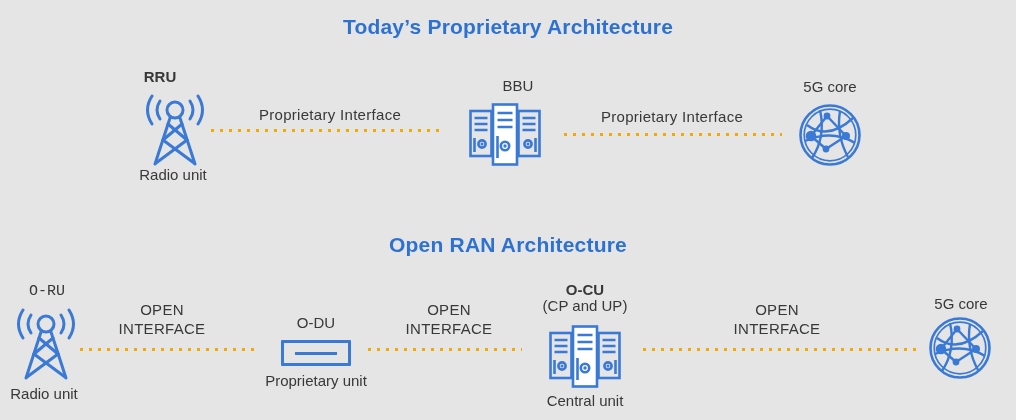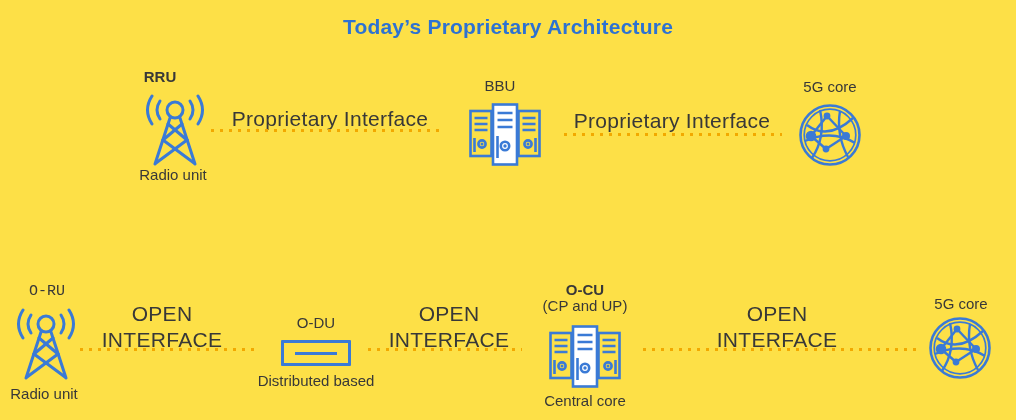--- a/index.html
+++ b/index.html
@@ -1,20 +1,20 @@
 <!DOCTYPE html>
 <html><head>
 <meta charset="utf-8">
 <style>
   html, body { margin: 0; padding: 0; background: #ffffff; }
   .canvas {
     position: relative;
     width: 1016px;
     height: 420px;
-    background: #fde047;
+    background: #e5e5e5;
     font-family: "Liberation Sans", "DejaVu Sans", sans-serif;
     overflow: hidden;
   }
   .abs { position: absolute; }
   .centered { transform: translateX(-50%); }
   .section-title {
     left: 0; width: 100%;
     text-align: center;
     font-size: 21px;
     font-weight: bold;
@@ -22,21 +22,21 @@
     letter-spacing: 0.2px;
   }
   .node-label {
     font-size: 15px;
     color: #383838;
     text-align: center;
     white-space: nowrap;
     line-height: 1.15;
   }
   .link-label {
-    font-size: 21px;
+    font-size: 15px;
     color: #383838;
     text-align: center;
     line-height: 1.25;
     letter-spacing: 0.3px;
   }
   .link-label.wrap { width: 124px; white-space: normal; }
   .link-label.nowrap { white-space: nowrap; }
   .dotted-line {
     height: 3px;
     background: repeating-linear-gradient(to right, #f2a900 0 2.6px, transparent 2.6px 9px);
@@ -78,21 +78,21 @@
         <path d="M40,32 L21,48"></path>
       <path d="M21,48 L52,71"></path>
         <path d="M45,48 L14,71"></path>
     </g>
   </svg>
   <div class="abs node-label centered" style="left:173px; top:166px;">Radio unit</div>
 
   <div class="abs link-label nowrap centered" style="left:330px; top:106px;">Proprietary Interface</div>
   <div class="abs dotted-line" style="left:211px; top:129px; width:230px;"></div>
 
-  <div class="abs node-label centered" style="left:500px; top:77px;">BBU</div>
+  <div class="abs node-label centered" style="left:518px; top:77px;">BBU</div>
   <svg class="abs" style="left:467px; top:102px;" width="76" height="66" viewBox="0 0 76 66">
     <g fill="none" stroke="#3a7ad6" stroke-width="2.6">
       <rect x="3.5" y="9" width="21" height="45"></rect>
       <path d="M7.5,16 H20.5 M7.5,22 H20.5 M7.5,28 H20.5"></path>
       <path d="M7.5,36 V50"></path>
       <circle cx="15" cy="42" r="3.6"></circle>
       <rect x="51.5" y="9" width="21" height="45"></rect>
       <path d="M55.5,16 H68.5 M55.5,22 H68.5 M55.5,28 H68.5"></path>
       <path d="M68.5,36 V50"></path>
       <circle cx="61" cy="42" r="3.6"></circle>
@@ -128,20 +128,21 @@
       </g>
     </g>
     <g fill="#3a7ad6" stroke="none">
       <circle cx="13" cy="33" r="5.3"></circle>
       <circle cx="29" cy="13" r="3.4"></circle>
       <circle cx="48" cy="33" r="4.0"></circle>
       <circle cx="28" cy="46" r="3.4"></circle>
     </g>
   </svg>
 
+  <div class="abs section-title" style="top:233px;">Open RAN Architecture</div>
 
   <div class="abs node-label centered" style="left:47px; top:283px;font-family:Liberation Mono, monospace;">O-RU</div>
   <svg class="abs" style="left:13px; top:306px;" width="66" height="76" viewBox="0 0 66 76">
     <g fill="none" stroke="#3a7ad6" stroke-width="3" stroke-linecap="round">
       <path d="M10,4 Q1,18 10,32"></path>
       <path d="M18,9 Q12,18 18,27"></path>
       <path d="M56,4 Q65,18 56,32"></path>
       <path d="M48,9 Q54,18 48,27"></path>
       <circle cx="33" cy="18" r="8"></circle>
       <path d="M28,26 L13,72"></path>
@@ -154,21 +155,21 @@
   </svg>
   <div class="abs node-label centered" style="left:44px; top:385px;">Radio unit</div>
 
   <div class="abs link-label wrap centered" style="left:162px; top:301px;">OPEN INTERFACE</div>
   <div class="abs dotted-line" style="left:80px; top:348px; width:178px;"></div>
 
   <div class="abs node-label centered" style="left:316px; top:314px;">O-DU</div>
   <div class="abs odu-box centered" style="left:316px; top:340px;">
     <div class="bar"></div>
   </div>
-  <div class="abs node-label centered" style="left:316px; top:372px;">Distributed based</div>
+  <div class="abs node-label centered" style="left:316px; top:372px;">Proprietary unit</div>
 
   <div class="abs link-label wrap centered" style="left:449px; top:301px;">OPEN INTERFACE</div>
   <div class="abs dotted-line" style="left:368px; top:348px; width:154px;"></div>
 
   <div class="abs node-label centered" style="left:585px; top:281px;font-weight:bold;">O-CU</div>
   <div class="abs node-label centered" style="left:585px; top:297px;text-align:right;">(CP and UP)</div>
   <svg class="abs" style="left:547px; top:324px;" width="76" height="66" viewBox="0 0 76 66">
     <g fill="none" stroke="#3a7ad6" stroke-width="2.6">
       <rect x="3.5" y="9" width="21" height="45"></rect>
       <path d="M7.5,16 H20.5 M7.5,22 H20.5 M7.5,28 H20.5"></path>
@@ -182,21 +183,21 @@
       <path d="M30.5,11 H45.5 M30.5,18 H45.5 M30.5,25 H45.5"></path>
       <path d="M30.5,34 V56"></path>
       <circle cx="38" cy="44" r="4.2"></circle>
     </g>
     <g fill="#3a7ad6" stroke="none">
       <circle cx="15" cy="42" r="1.5"></circle>
       <circle cx="61" cy="42" r="1.5"></circle>
       <circle cx="38" cy="44" r="1.7"></circle>
     </g>
   </svg>
-  <div class="abs node-label centered" style="left:585px; top:392px;">Central core</div>
+  <div class="abs node-label centered" style="left:585px; top:392px;">Central unit</div>
 
   <div class="abs link-label wrap centered" style="left:777px; top:301px;">OPEN INTERFACE</div>
   <div class="abs dotted-line" style="left:643px; top:348px; width:274px;"></div>
 
   <div class="abs node-label centered" style="left:961px; top:295px;">5G core</div>
   <svg class="abs" style="left:928px; top:316px;" width="64" height="64" viewBox="0 0 64 64">
     <g fill="none" stroke="#3a7ad6">
       <circle cx="32" cy="32" r="29.5" stroke-width="2.6"></circle>
       <circle cx="32" cy="32" r="25.8" stroke-width="1.7"></circle>
       <g stroke-width="2.4">

